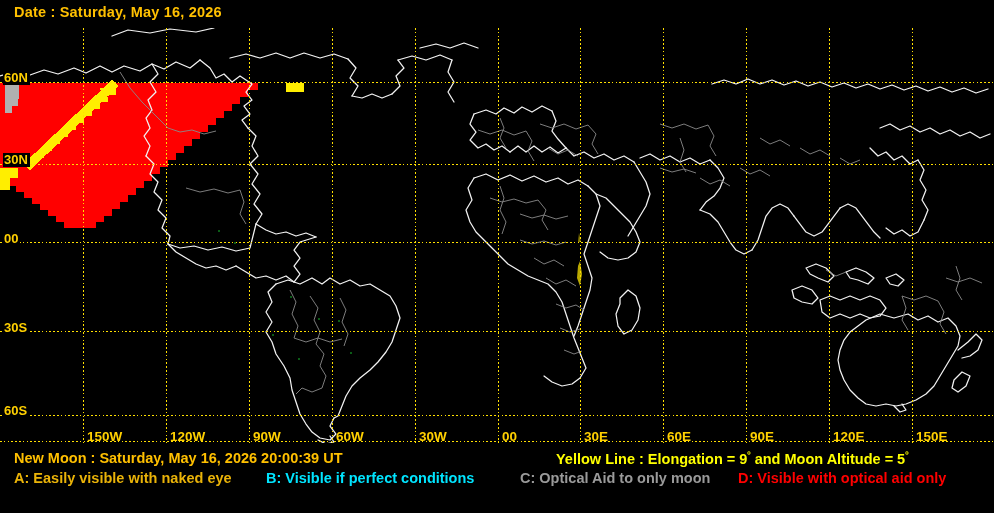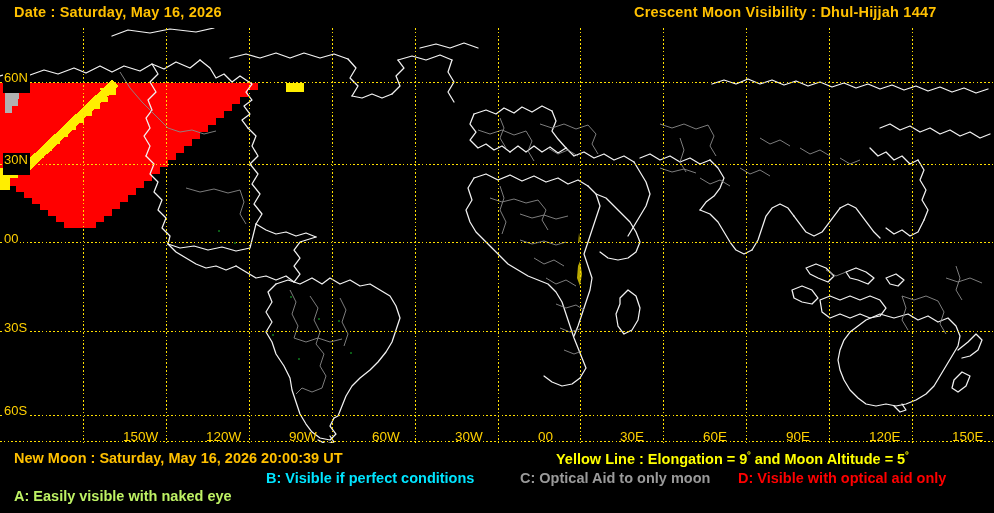--- a/index.html
+++ b/index.html
@@ -81,37 +81,36 @@
   .zone-c { fill: #b0b0b0; }
   .zone-d { fill: #ff0000; }
   .zone-line { fill: #ffee00; }
   .citydot { fill: #0b5c16; }
 
   
   .lat-label {
     position: absolute;
     left: 3px;
     font-size: 13px;
-    font-weight: normal;
+    font-weight: bold;
     color: #ffd000;
     background: #000000;
-    padding: 0 2px 8px 1px;
+    padding: 0 2px 0 1px;
     white-space: nowrap;
     line-height: 14px;
   }
   
   .lon-label {
     position: absolute;
     top: 429px;
     font-size: 13.5px;
-    font-weight: normal;
+    font-weight: bold;
     color: #ffd000;
     white-space: nowrap;
     line-height: 15px;
-    margin-left: 36px;
   }
 
   
   #footer {
     position: absolute;
     left: 0;
     top: 449px;
     width: 994px;
     height: 64px;
     background: #000000;
@@ -124,36 +123,35 @@
     font-weight: bold;
     white-space: nowrap;
   }
   #f-row1 { top: 1px; }
   #f-row2 { top: 21px; }
   #f-row3 { top: 41px; }
   .f-item { position: absolute; white-space: nowrap; }
 
   .c-gold   { color: #ffc000; }
   .c-yellow { color: #ffff00; }
-  .c-green  { color: #bef264; margin-top: 18px; }
+  .c-green  { color: #eab308; }
   .c-cyan   { color: #00e5ff; }
   .c-gray   { color: #9a9a9a; }
   .c-red    { color: #ff0000; text-align: center; }
   .c-white  { color: #ffffff; }
 
   .sup { font-size: 9px; vertical-align: super; }
 </style>
 </head>
 <body>
 
 <div id="app">
 
   <div class="header-bar">
     <div class="hdr-text" id="hdr-date">Date : Saturday, May 16, 2026</div>
-    <div class="hdr-text" id="hdr-title">Crescent Moon Visibility : Dhul-Hijjah  1447</div>
   </div>
 
   <div id="map-region">
 
     <svg id="map-svg" viewBox="0 0 994 415" preserveAspectRatio="none">
 
       <g>
         <path class="zone-d" d="
           M 0,55 L 258,55 L 258,62 L 248,62 L 248,69 L 240,69 L 240,76
           L 232,76 L 232,83 L 224,83 L 224,90 L 216,90 L 216,97

